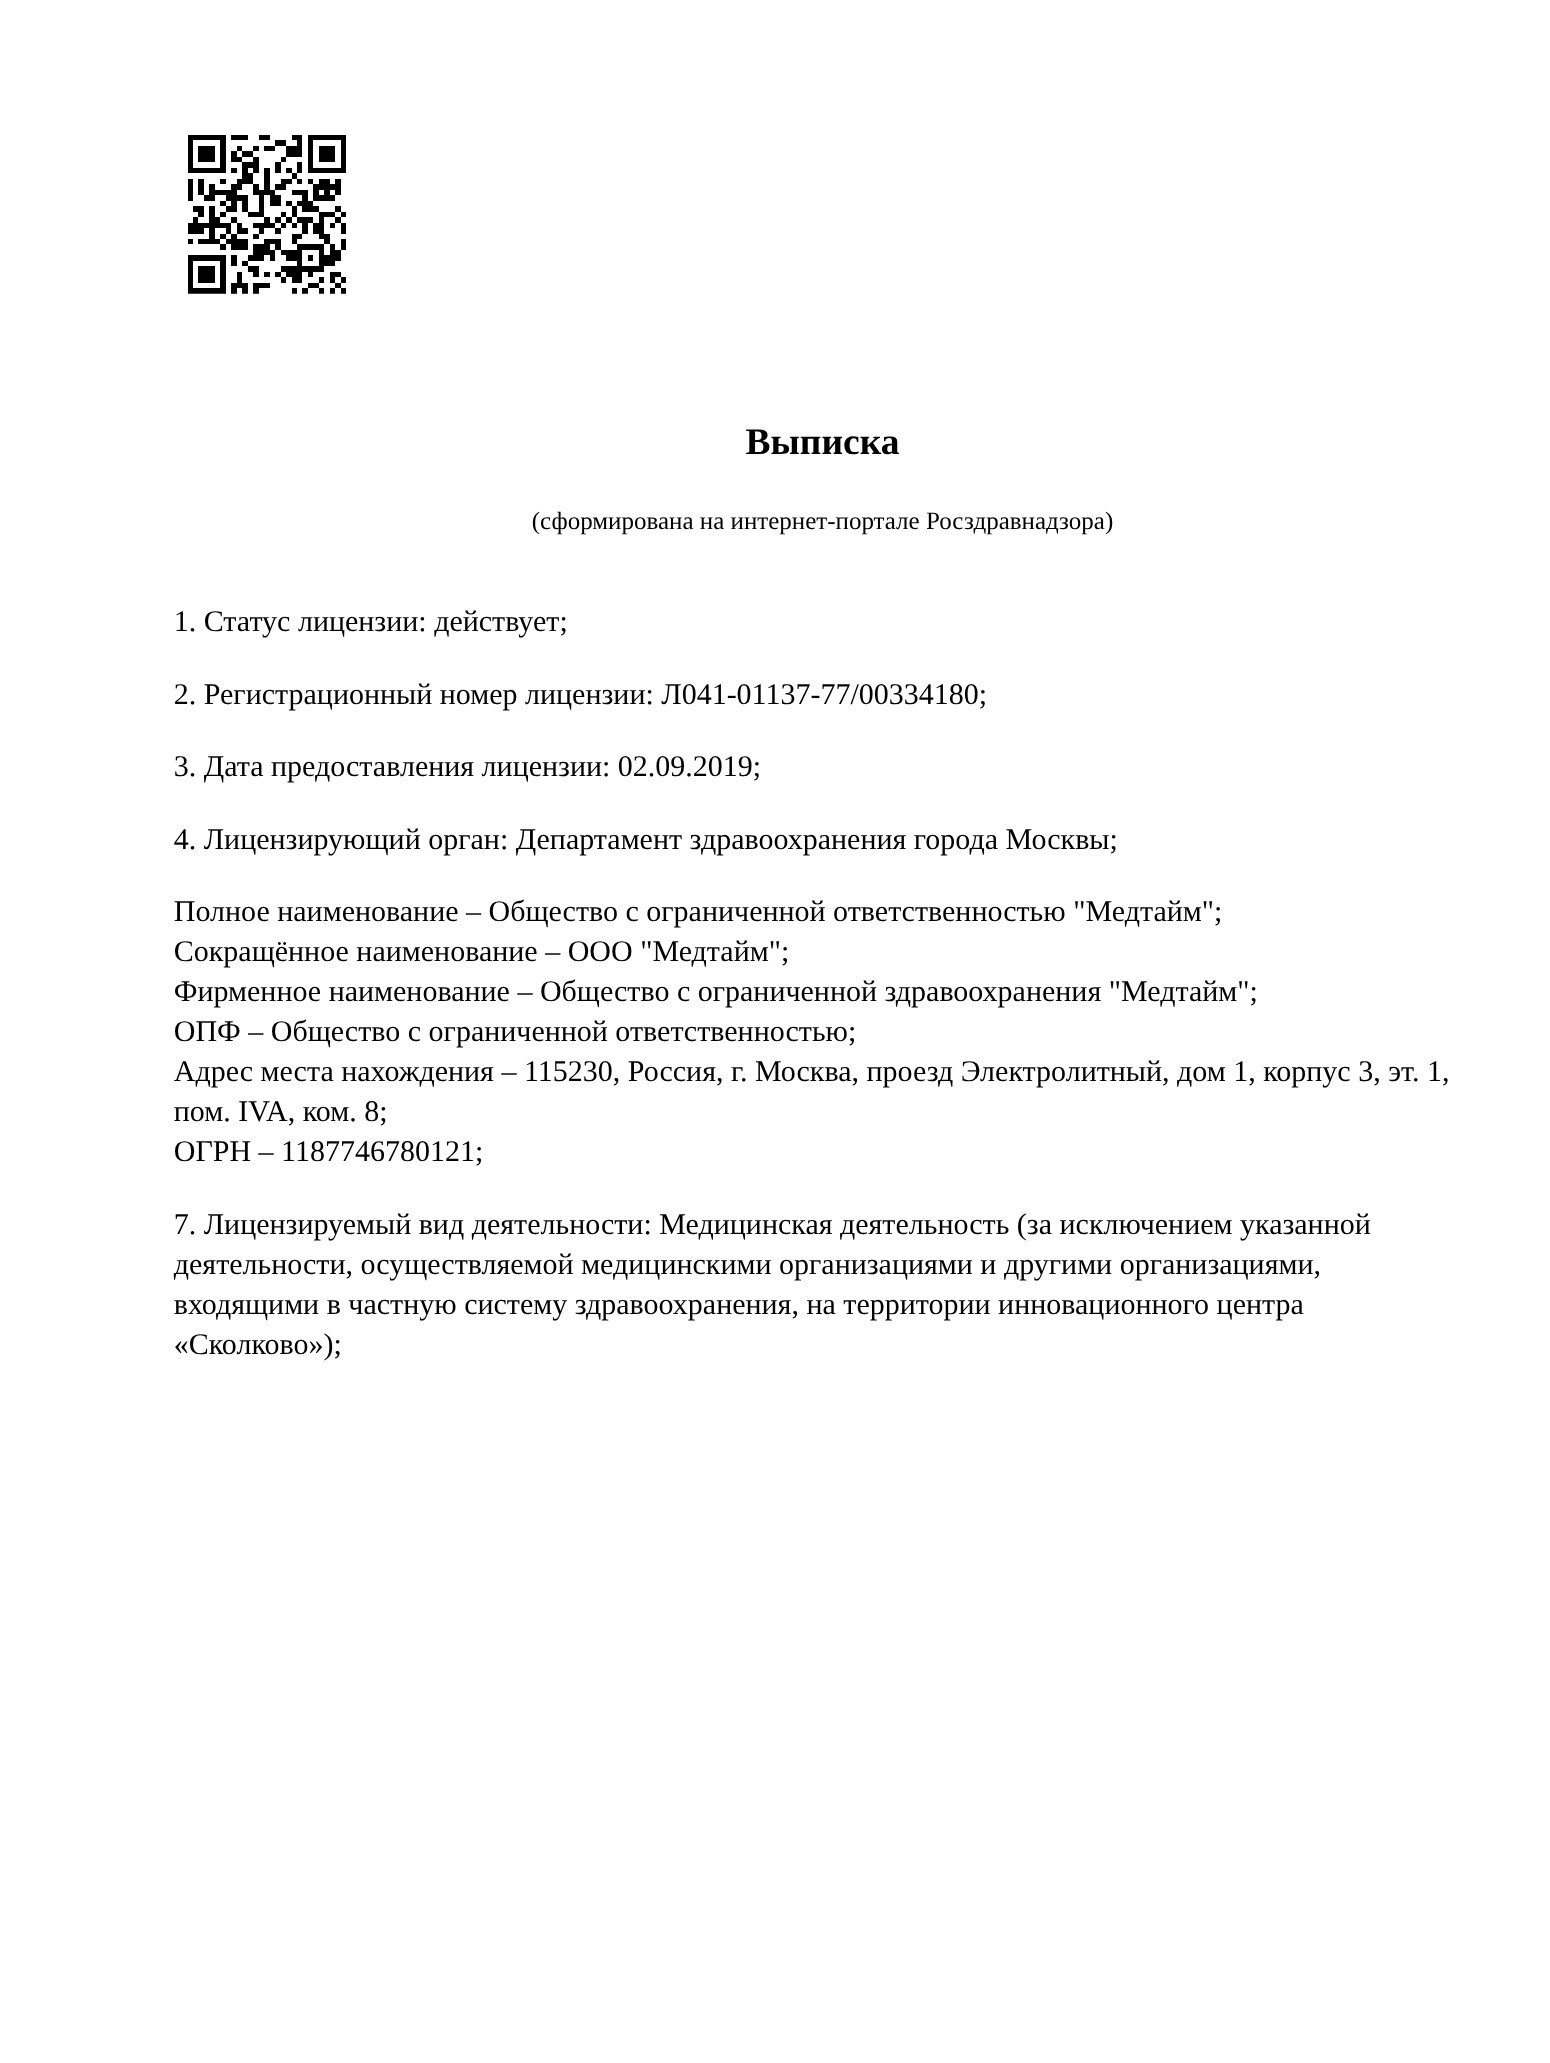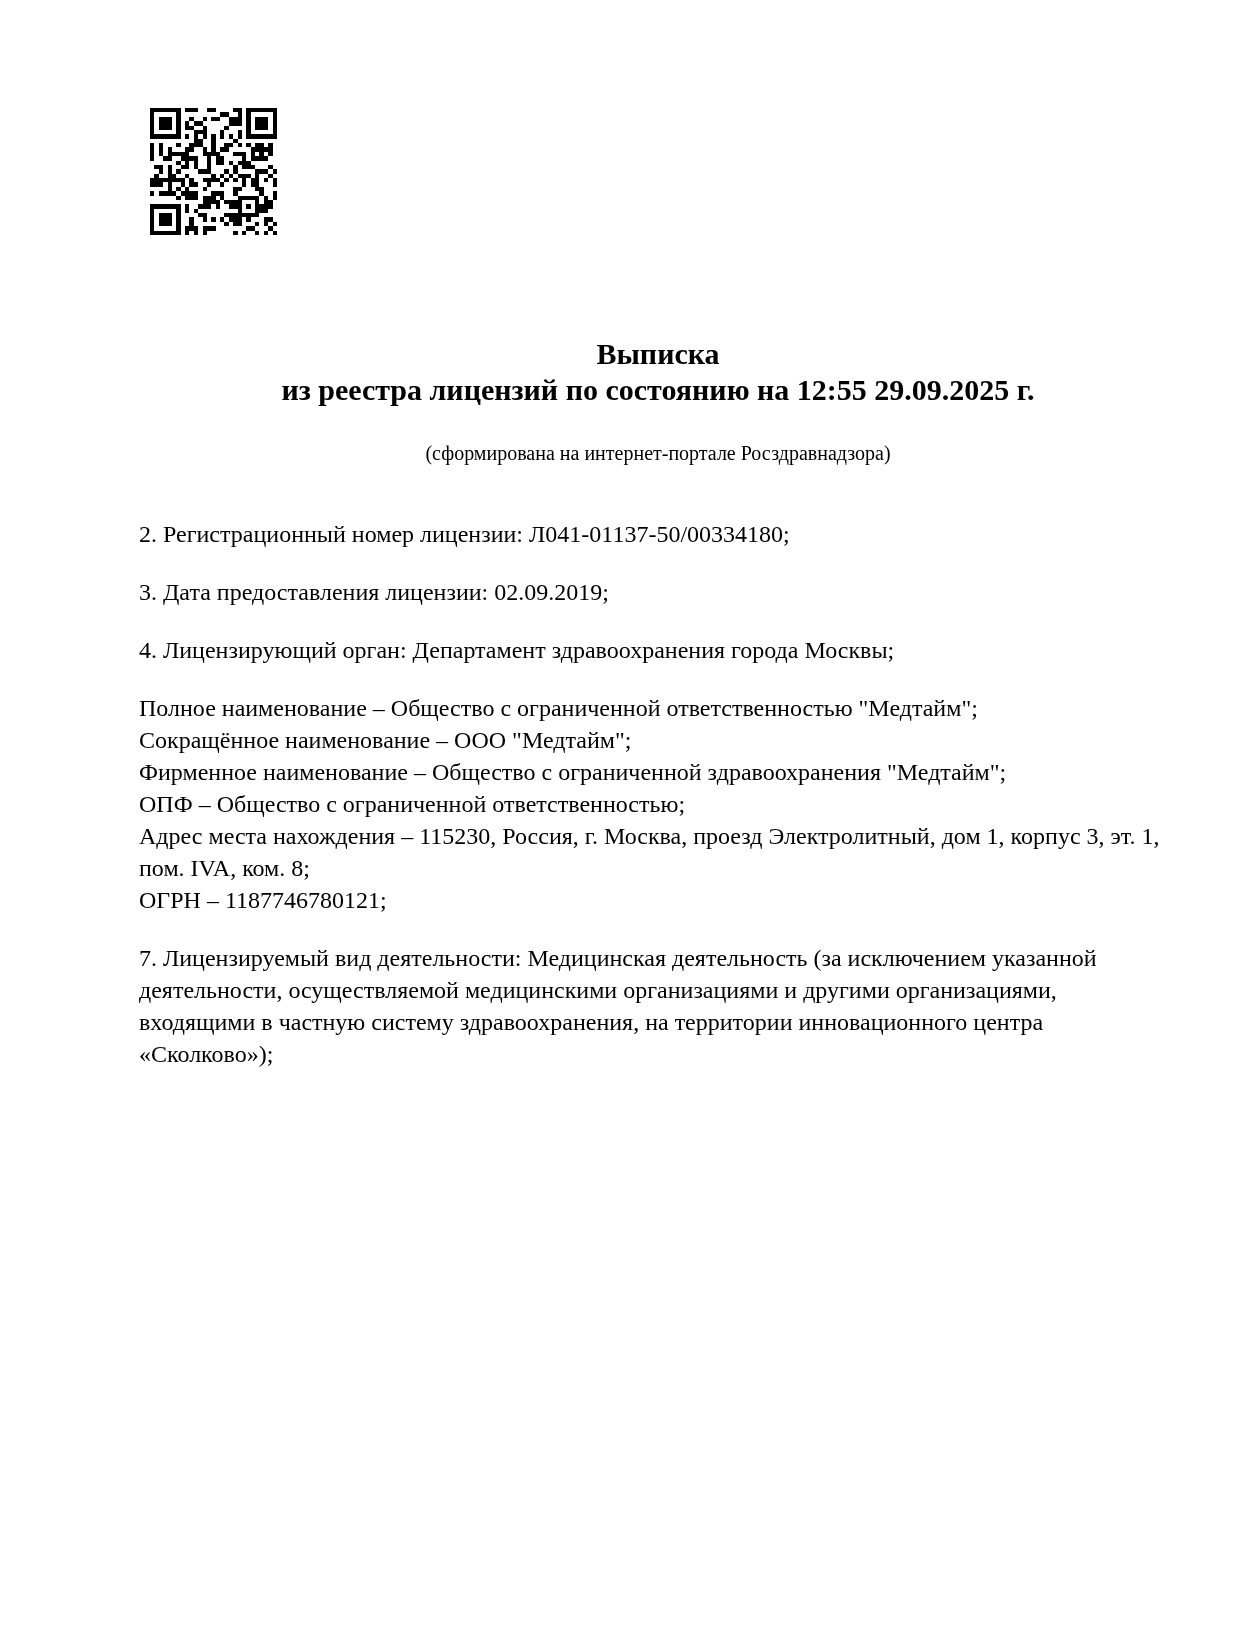--- a/index.html
+++ b/index.html
@@ -468,29 +468,29 @@
         <rect x="24" y="28" width="1" height="1" fill="#000000"></rect>
         <rect x="26" y="28" width="1" height="1" fill="#000000"></rect>
         <rect x="28" y="28" width="1" height="1" fill="#000000"></rect>
       </svg>
   </div>
 
   <div class="content">
 
     <h1 class="title">
       <span>Выписка</span>
-      <span>из реестра лицензий по состоянию на 12:55 29.09.2025 г.</span>
     </h1>
 
     <div class="subtitle">(сформирована на интернет-портале Росздравнадзора)</div>
 
     <div class="body-text">
 
-
-      <p class="para">2. Регистрационный номер лицензии: Л041-01137-50/00334180;</p>
+      <p class="para">1. Статус лицензии: действует;</p>
+
+      <p class="para">2. Регистрационный номер лицензии: Л041-01137-77/00334180;</p>
 
       <p class="para">3. Дата предоставления лицензии: 02.09.2019;</p>
 
       <p class="para">4. Лицензирующий орган: Департамент здравоохранения города Москвы;</p>
 
 
       <div class="org-block">
         <div class="org-line">Полное наименование – Общество с ограниченной ответственностью "Медтайм";</div>
         <div class="org-line">Сокращённое наименование – ООО "Медтайм";</div>
         <div class="org-line">Фирменное наименование – Общество с ограниченной здравоохранения "Медтайм";</div>

